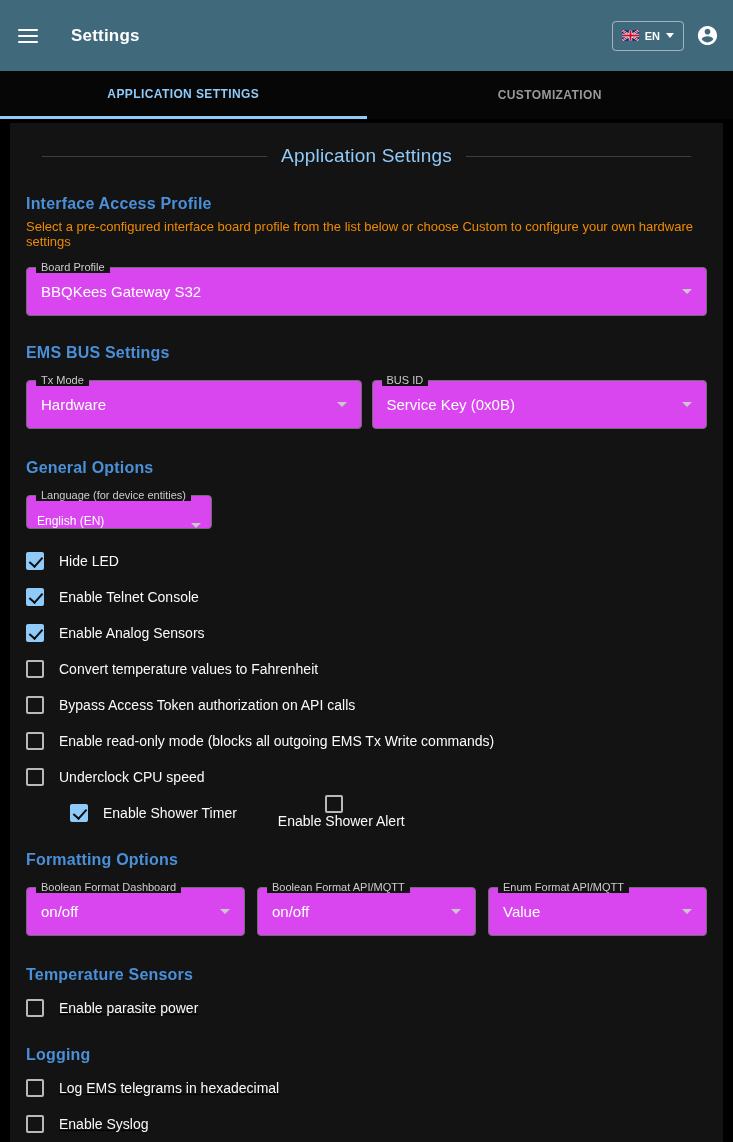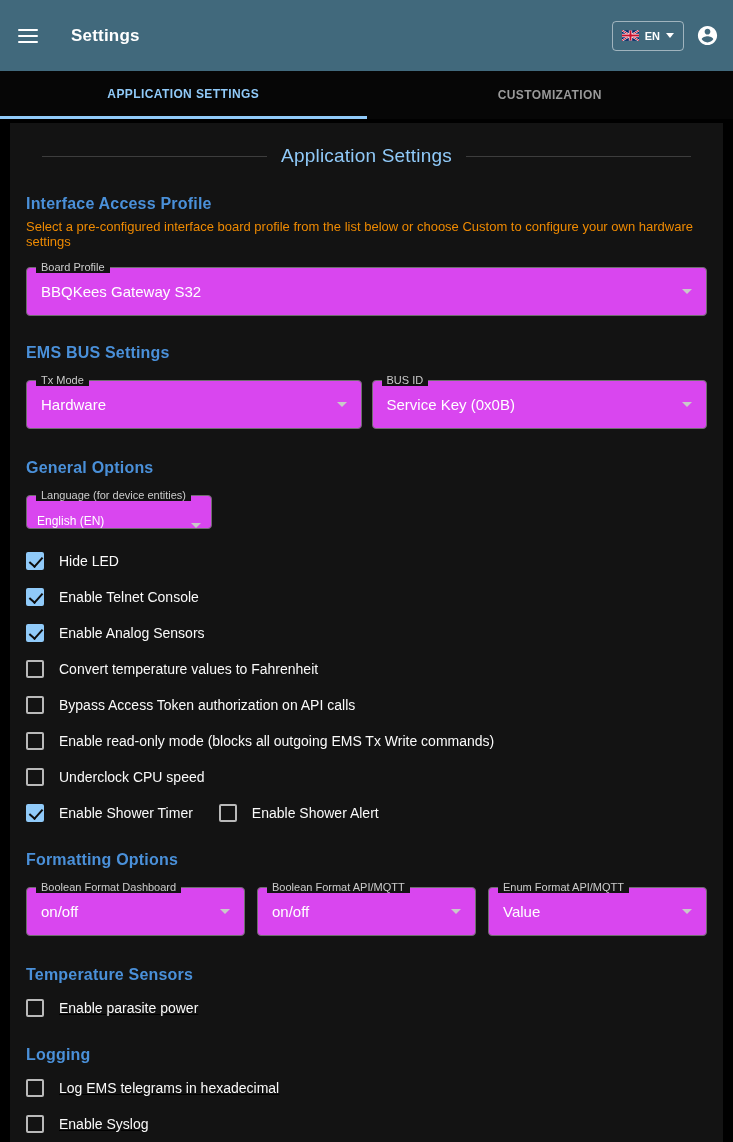--- a/index.html
+++ b/index.html
@@ -53,22 +53,22 @@
   .row3 .select { flex:1; }
 
   
   .check-row { display:flex; align-items:center; height:36px; cursor:pointer; }
   .cbox { width:18px; height:18px; border:2px solid #b9b9b9; border-radius:2px; flex:0 0 auto;
           position:relative; }
   .cbox.checked { background:#90caf9; border-color:#90caf9; }
   .cbox.checked::after { content:""; position:absolute; left:4px; top:0px; width:6px; height:11px;
           border:solid #0d0d0d; border-width:0 2.5px 2.5px 0; transform:rotate(42deg); }
   .clabel { color:#fafafa; font-size:14px; font-weight:500; margin-left:15px; }
-  .inline-check { display:flex; align-items:center; }
-  .inline-check .check-row + .check-row { margin-left:26px; }
+  .inline-check { display:flex; align-items:center;margin-left:44px; }
+  .inline-check .check-row + .check-row { margin-left:26px;flex-direction:column; }
 
   
   .mt6{margin-top:6px;text-decoration:underline;} .mt14{margin-top:14px;} .mt18{margin-top:18px;}
   .mt20{margin-top:20px;} .mt28{margin-top:28px;} .mt30{margin-top:30px;}
 </style>
 </head>
 <body>
 
 <div class="appbar">
   <div class="hamburger">

